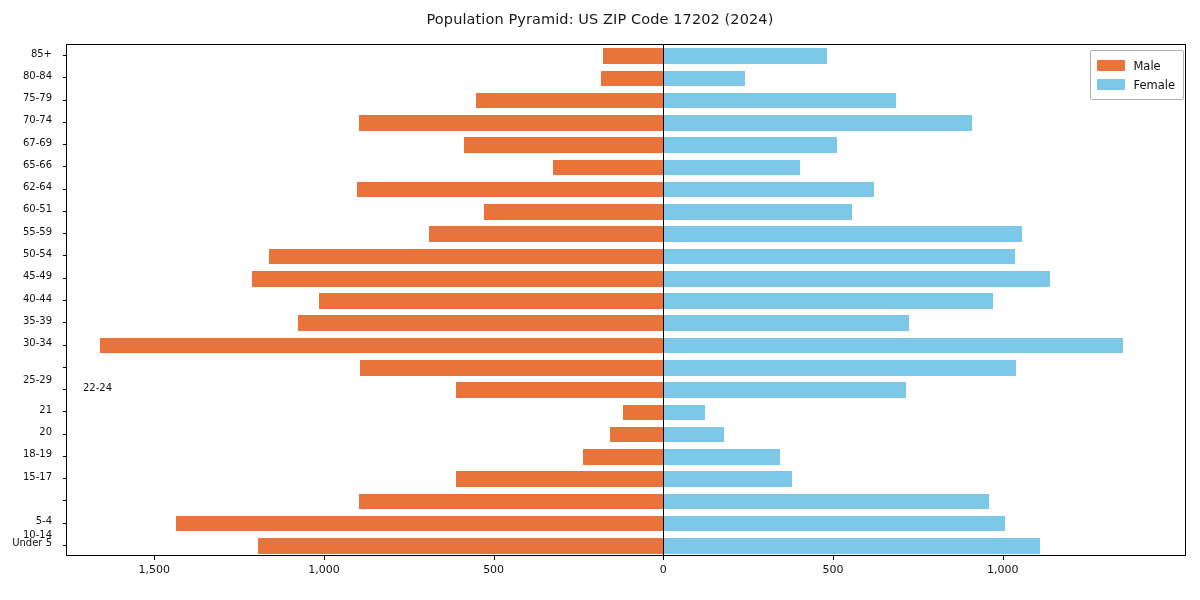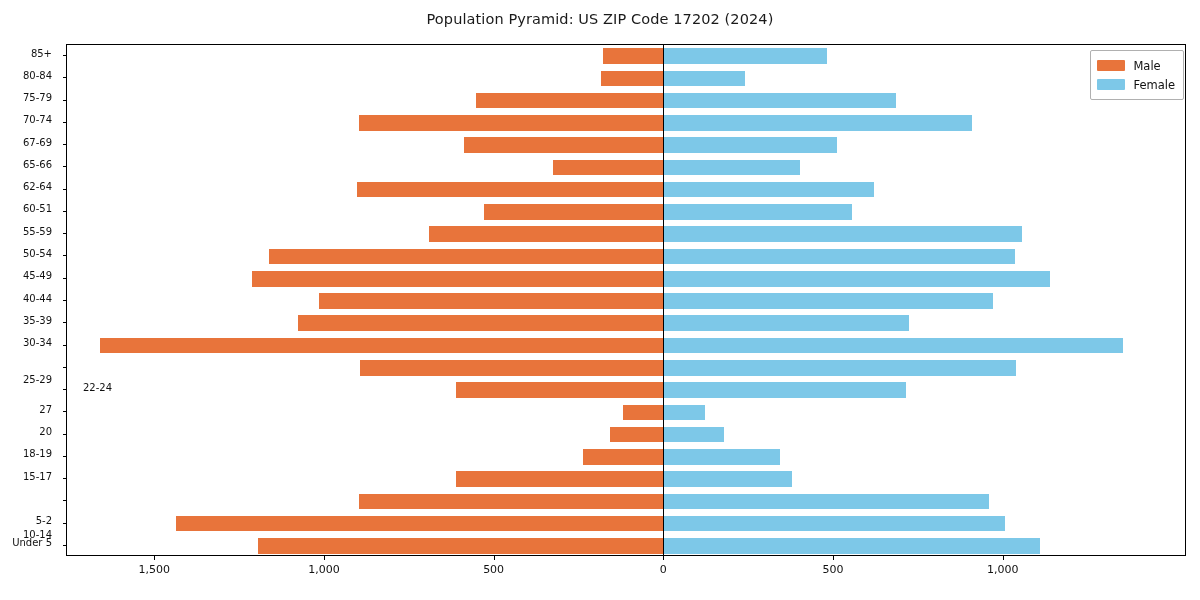--- a/index.html
+++ b/index.html
@@ -191,31 +191,31 @@
       <div class="ytick-label" style="right: 1140px; top: 292.5px;">40-44</div>
       <div class="ytick-mark" style="left: 62.5px; top: 322.261px;"></div>
       <div class="ytick-label" style="right: 1140px; top: 314.761px; text-align: right;">35-39</div>
       <div class="ytick-mark" style="left: 62.5px; top: 344.522px;"></div>
       <div class="ytick-label" style="right: 1140px; top: 337.022px;">30-34</div>
       <div class="ytick-mark" style="left: 62.5px; top: 366.783px;"></div>
       <div class="ytick-label" style="right: 1140px; top: 374px;">25-29</div>
       <div class="ytick-mark" style="left: 62.5px; top: 389.043px;"></div>
       <div class="ytick-label" style="right: 1080px; top: 381.543px; margin-left: 29px;">22-24</div>
       <div class="ytick-mark" style="left: 62.5px; top: 411.304px;"></div>
-      <div class="ytick-label" style="right: 1140px; top: 403.804px;">27</div>
+      <div class="ytick-label" style="right: 1140px; top: 403.804px;">21</div>
       <div class="ytick-mark" style="left: 62.5px; top: 433.565px;"></div>
       <div class="ytick-label" style="right: 1140px; top: 426.065px;">20</div>
       <div class="ytick-mark" style="left: 62.5px; top: 455.826px;"></div>
       <div class="ytick-label" style="right: 1140px; top: 448.326px; text-align: right;">18-19</div>
       <div class="ytick-mark" style="left: 62.5px; top: 478.087px;"></div>
       <div class="ytick-label" style="right: 1140px; top: 470.587px;">15-17</div>
       <div class="ytick-mark" style="left: 62.5px; top: 500.348px;"></div>
       <div class="ytick-label" style="right: 1140px; top: 492.848px; margin-top: 36px;">10-14</div>
       <div class="ytick-mark" style="left: 62.5px; top: 522.609px;"></div>
-      <div class="ytick-label" style="right: 1140px; top: 515.109px;">5-2</div>
+      <div class="ytick-label" style="right: 1140px; top: 515.109px;">5-4</div>
       <div class="ytick-mark" style="left: 62.5px; top: 544.87px;"></div>
       <div class="ytick-label" style="right: 1140px; top: 537.37px;">Under 5</div>
       <div class="xtick-mark" style="left: 154.242px; top: 556px;"></div>
       <div class="xtick-label" style="left: 154.242px; top: 563px;">1,500</div>
       <div class="xtick-mark" style="left: 323.939px; top: 556px;"></div>
       <div class="xtick-label" style="left: 323.939px; top: 563px;">1,000</div>
       <div class="xtick-mark" style="left: 493.636px; top: 556px;"></div>
       <div class="xtick-label" style="left: 493.636px; top: 563px;">500</div>
       <div class="xtick-mark" style="left: 663.333px; top: 556px;"></div>
       <div class="xtick-label" style="left: 663.333px; top: 563px;">0</div>

